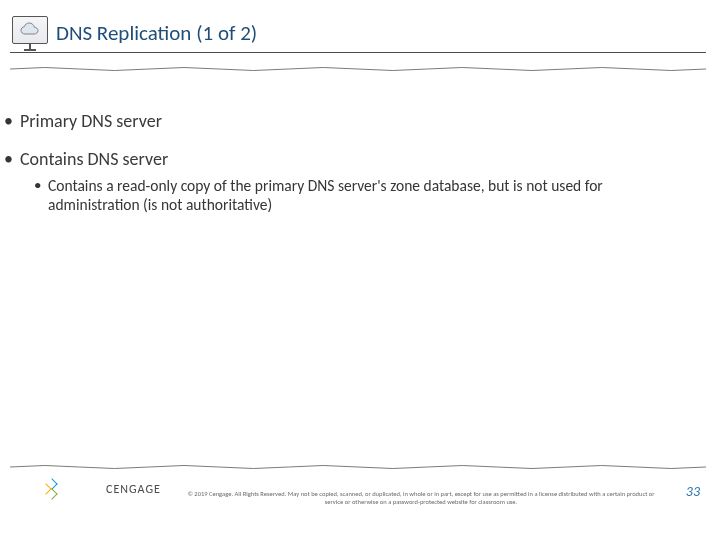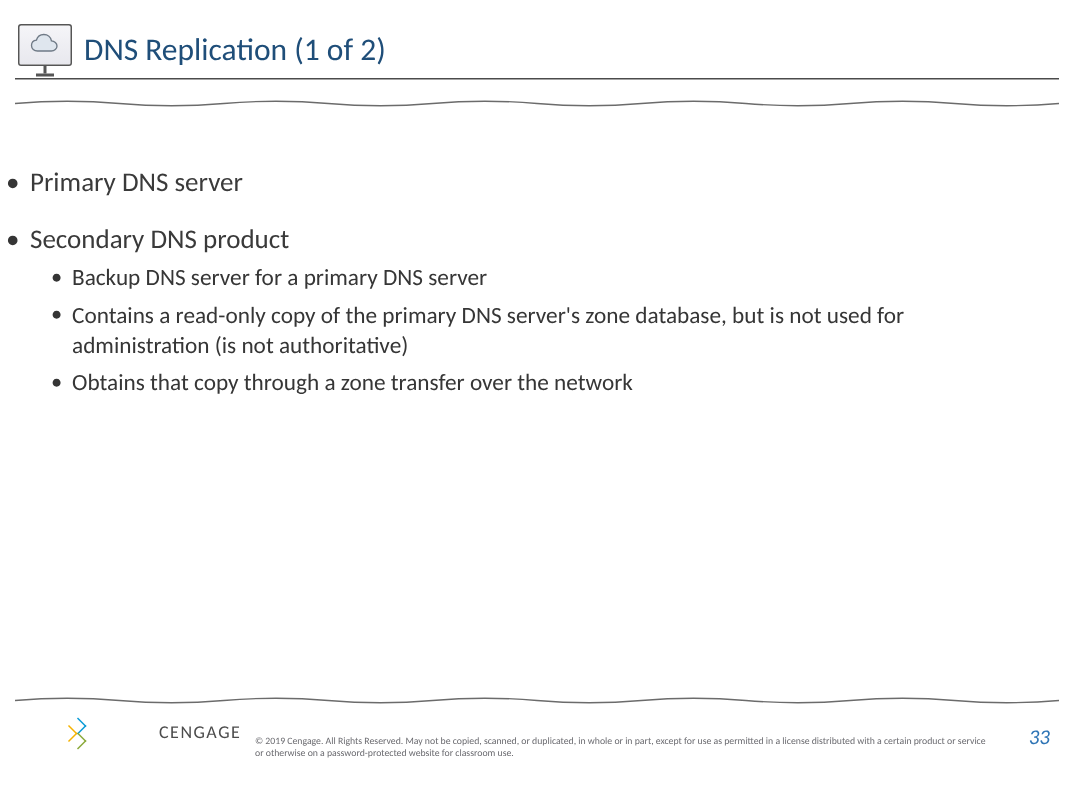--- a/index.html
+++ b/index.html
@@ -25,21 +25,21 @@
   .gap { height: 10px; }
   .footer { position: absolute; left: 0; right: 0; bottom: 0; height: 44px; }
   .logo { position: absolute; left: 42px; bottom: 18px; display: flex; align-items: center; gap: 6px; }
   .logo-mark { width: 18px; height: 18px; position: relative; }
   .logo-mark span { position:absolute; width:8px; height:8px; border:1px solid #a8a8a8; border-left:none; border-bottom:none; transform: rotate(45deg); }
   .logo-mark span:nth-child(1){ left:0; top:5px; border-color:#f6bత0 0; border-color:#f6b200;}
   .logo-mark .c1{ left:0; top:5px; border-color:#f6b200; }
   .logo-mark .c2{ left:6px; top:0; border-color:#0a9bd6; }
   .logo-mark .c3{ left:6px; top:10px; border-color:#8aa93a; }
   .logo-text { font-size: 12px; letter-spacing: 1px; color:#4c4c4c; font-weight: 500; margin-left: 40px; }
-  .copyright { position:absolute; left:170px; right:60px; bottom:10px; font-size:6.5px; line-height:1.25; color:#6b6b70; text-align:left; }
+  .copyright { position:absolute; left:182px; right:60px; bottom:10px; font-size:6.5px; line-height:1.25; color:#6b6b70; text-align:center; }
   .pagenum { position:absolute; right:20px; bottom:16px; font-size:14px; color:#2e74b5;font-style:italic; }
 </style>
 </head>
 <body>
 
 <div class="slide">
 
   <div class="header">
     <div class="icon-box">
       <svg viewBox="0 0 24 16">
@@ -53,24 +53,22 @@
   <div class="rule1"></div>
   <div class="rule-wavy top">
     <svg viewBox="0 0 700 6" preserveAspectRatio="none">
         <path d="M0 3 Q35 0 70 3 T140 3 T210 3 T280 3 T350 3 T420 3 T490 3 T560 3 T630 3 T700 3" stroke="#6b6b6b" stroke-width="0.9" fill="none"></path>
       </svg>
   </div>
 
   <div class="content">
     <div class="b1">Primary DNS server</div>
     <div class="gap"></div>
-    <div class="b1">Secondary DNS product</div>
-    <div class="b2">Backup DNS server for a primary DNS server</div>
+    <div class="b1">Contains DNS server</div>
     <div class="b2">Contains a read-only copy of the primary DNS server's zone database, but is not used for administration (is not authoritative)</div>
-    <div class="b2">Obtains that copy through a zone transfer over the network</div>
   </div>
 
   <div class="rule-wavy bottom">
     <svg viewBox="0 0 700 6" preserveAspectRatio="none">
         <path d="M0 3 Q35 0 70 3 T140 3 T210 3 T280 3 T350 3 T420 3 T490 3 T560 3 T630 3 T700 3" stroke="#6b6b6b" stroke-width="0.9" fill="none"></path>
       </svg>
   </div>
 
   <div class="footer">
     <div class="logo">

